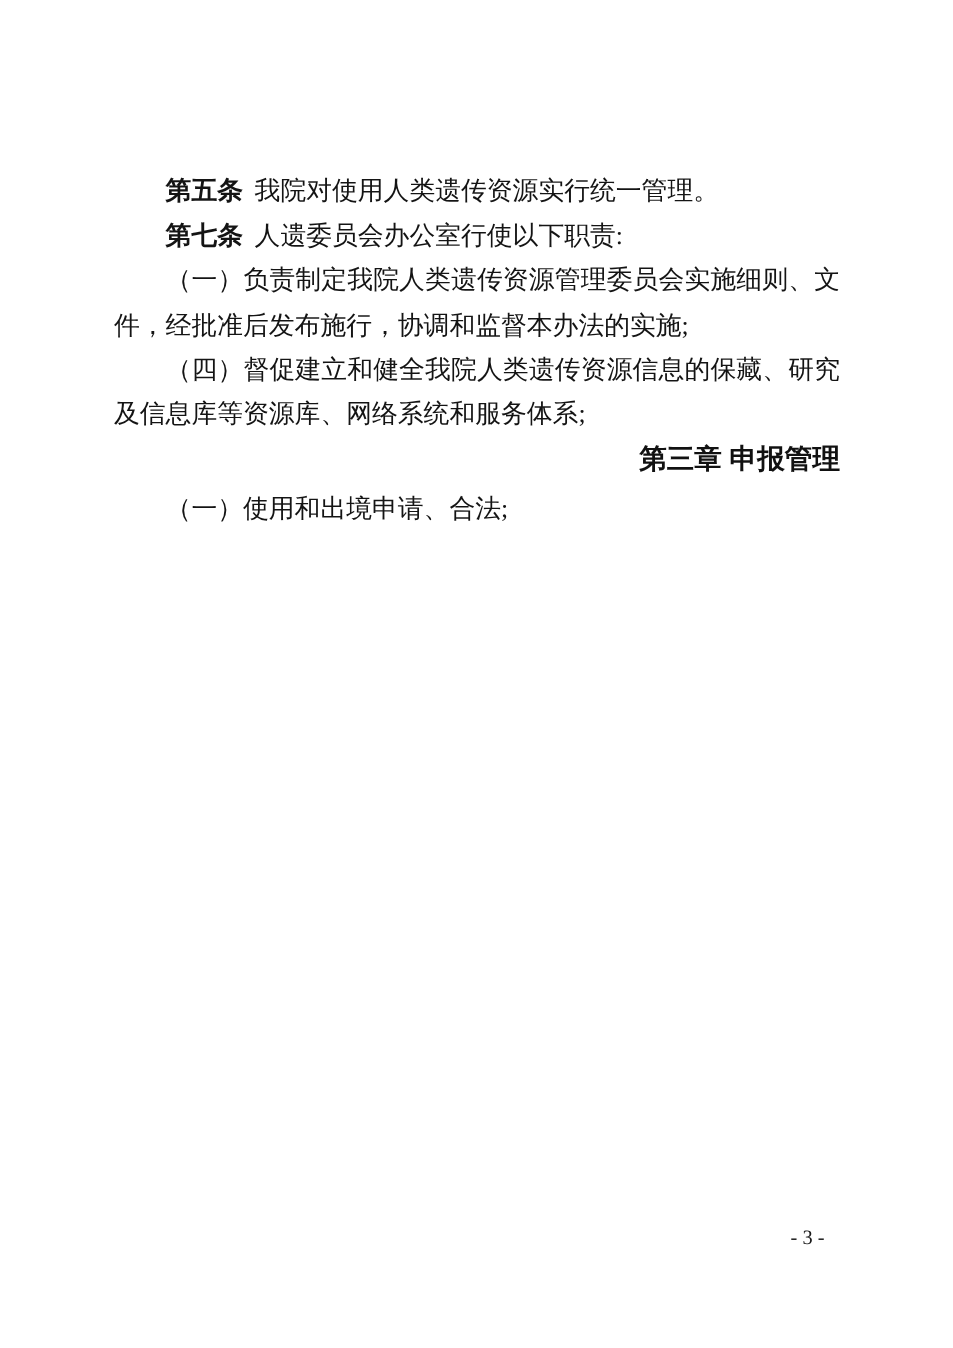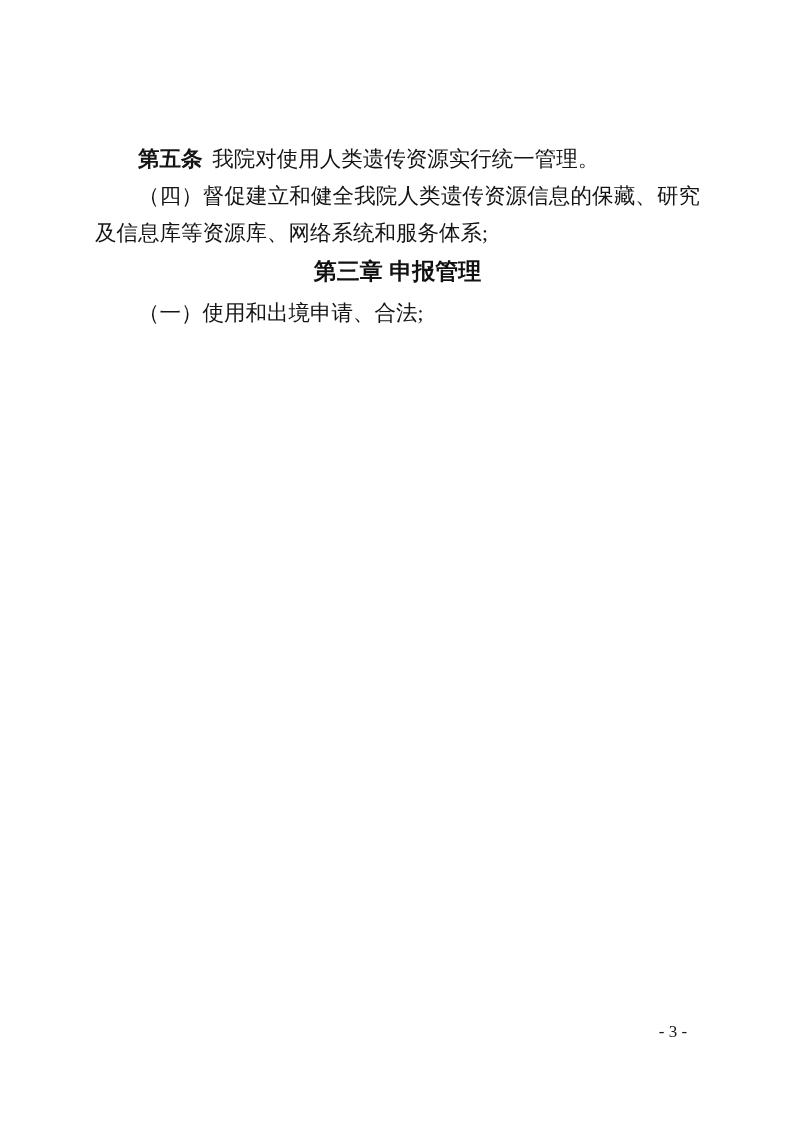--- a/index.html
+++ b/index.html
@@ -34,21 +34,21 @@
     font-weight: bold;
   }
   .term:not(:empty) {
     margin-right: 0.45em;
   }
   .term:empty {
     display: none;
   }
   .chapter-heading {
     margin: 0 0 5px 0;
-    text-align: center;
+    text-align: right;
     text-indent: 0;
     font-family: "Liberation Sans", "DejaVu Sans", sans-serif;
     font-weight: 700;
     font-size: 23px;
     line-height: 37.2px;
     color: #111111;
   }
   .page-number {
     position: absolute;
     top: 1020px;
@@ -63,21 +63,23 @@
 </style>
 </head>
 <body>
 
 <div class="page">
   <div class="content">
 
     <p class="para"><b class="term">第五条</b><span>我院对使用人类遗传资源实行统一管理。</span></p>
 
 
+    <p class="para"><b class="term">第七条</b><span>人遗委员会办公室行使以下职责:</span></p>
 
+    <p class="para"><span>（一）负责制定我院人类遗传资源管理委员会实施细则、文件，经批准后发布施行，协调和监督本办法的实施;</span></p>
 
 
 
     <p class="para"><span>（四）督促建立和健全我院人类遗传资源信息的保藏、研究及信息库等资源库、网络系统和服务体系;</span></p>
 
 
     <h2 class="chapter-heading">第三章 申报管理</h2>
 
 
     <p class="para"><span>（一）使用和出境申请、合法;</span></p>

